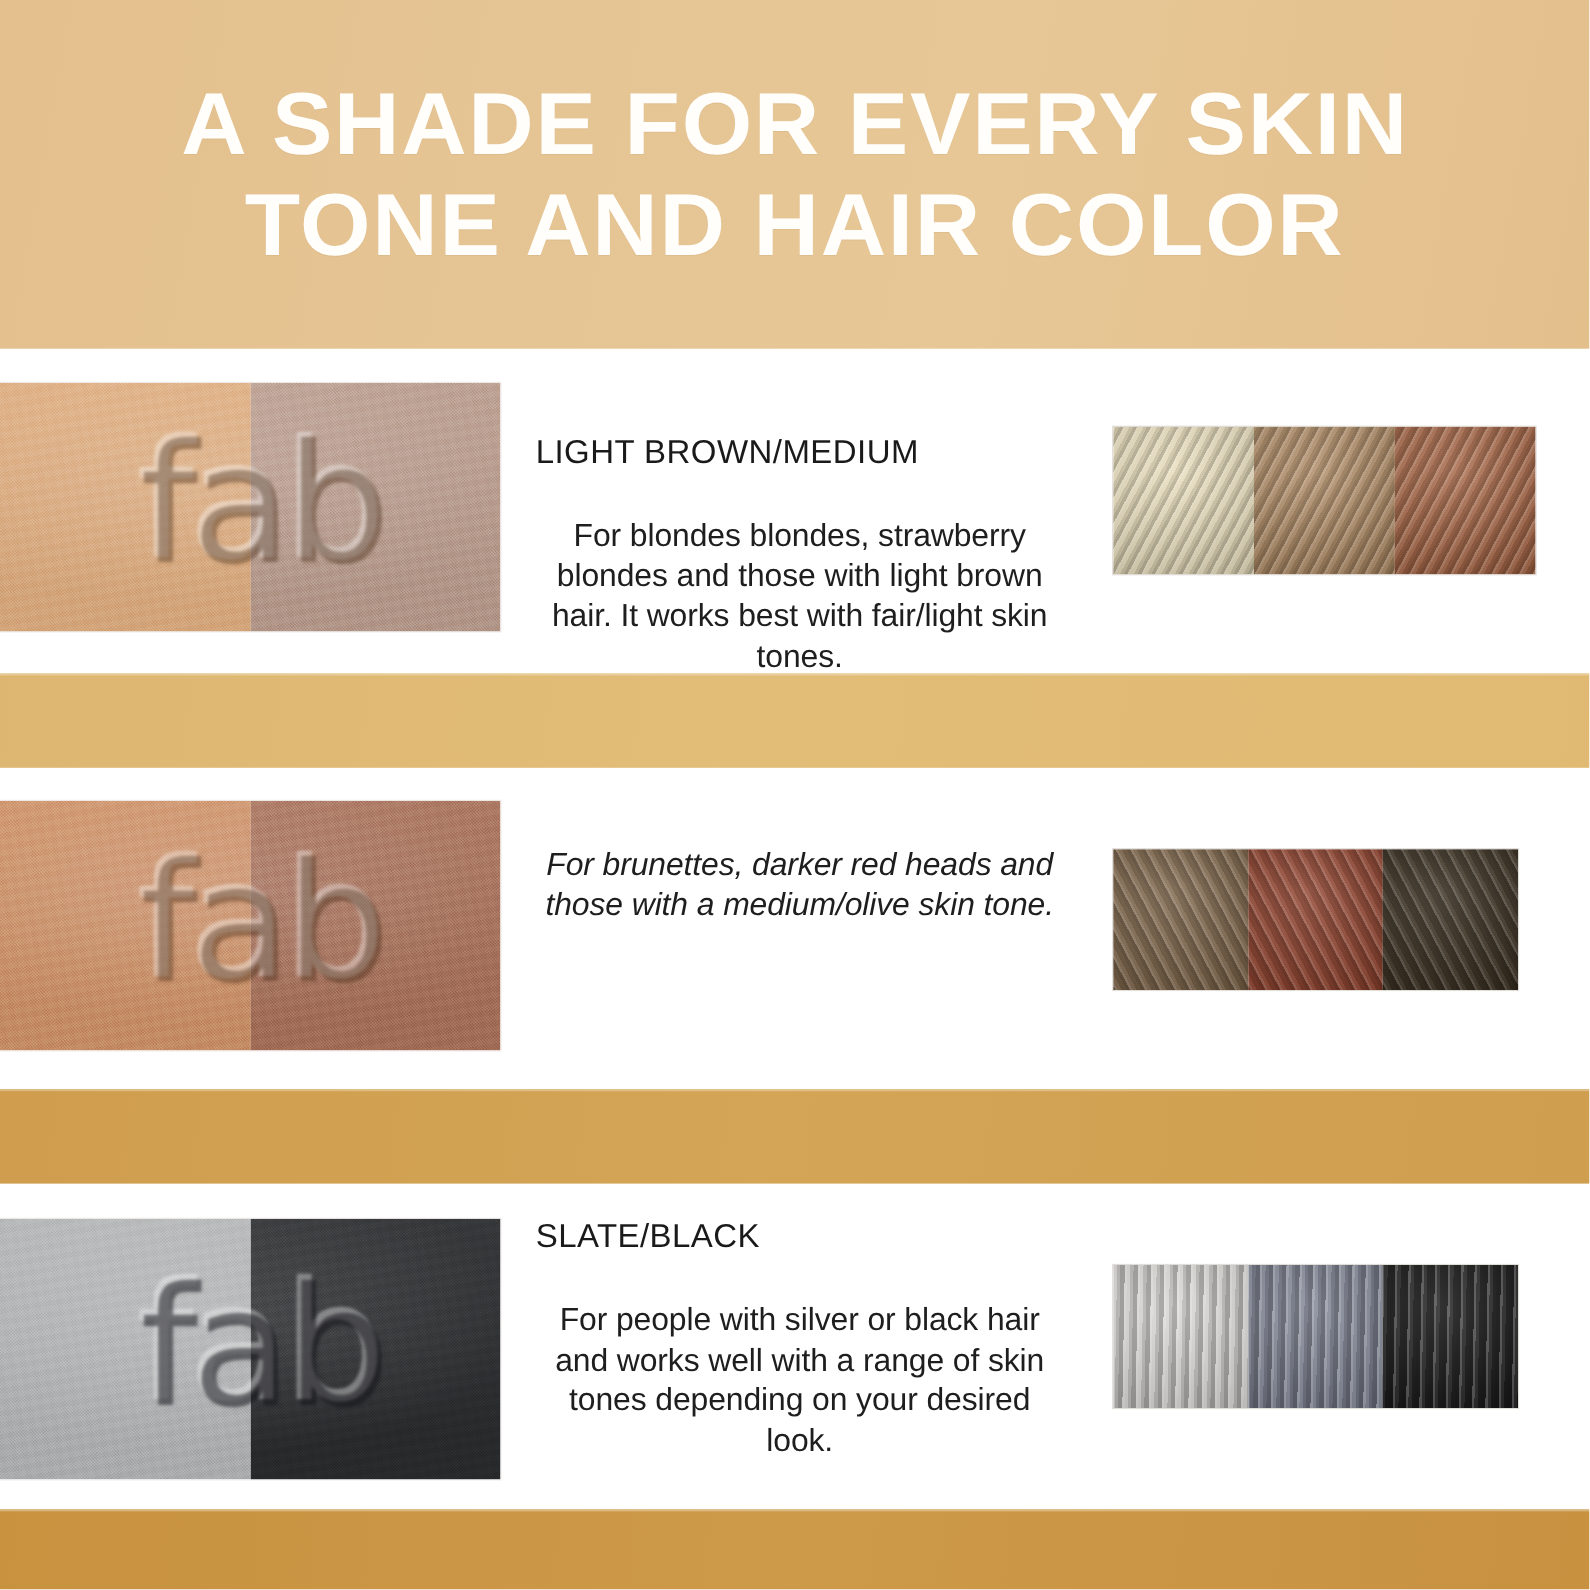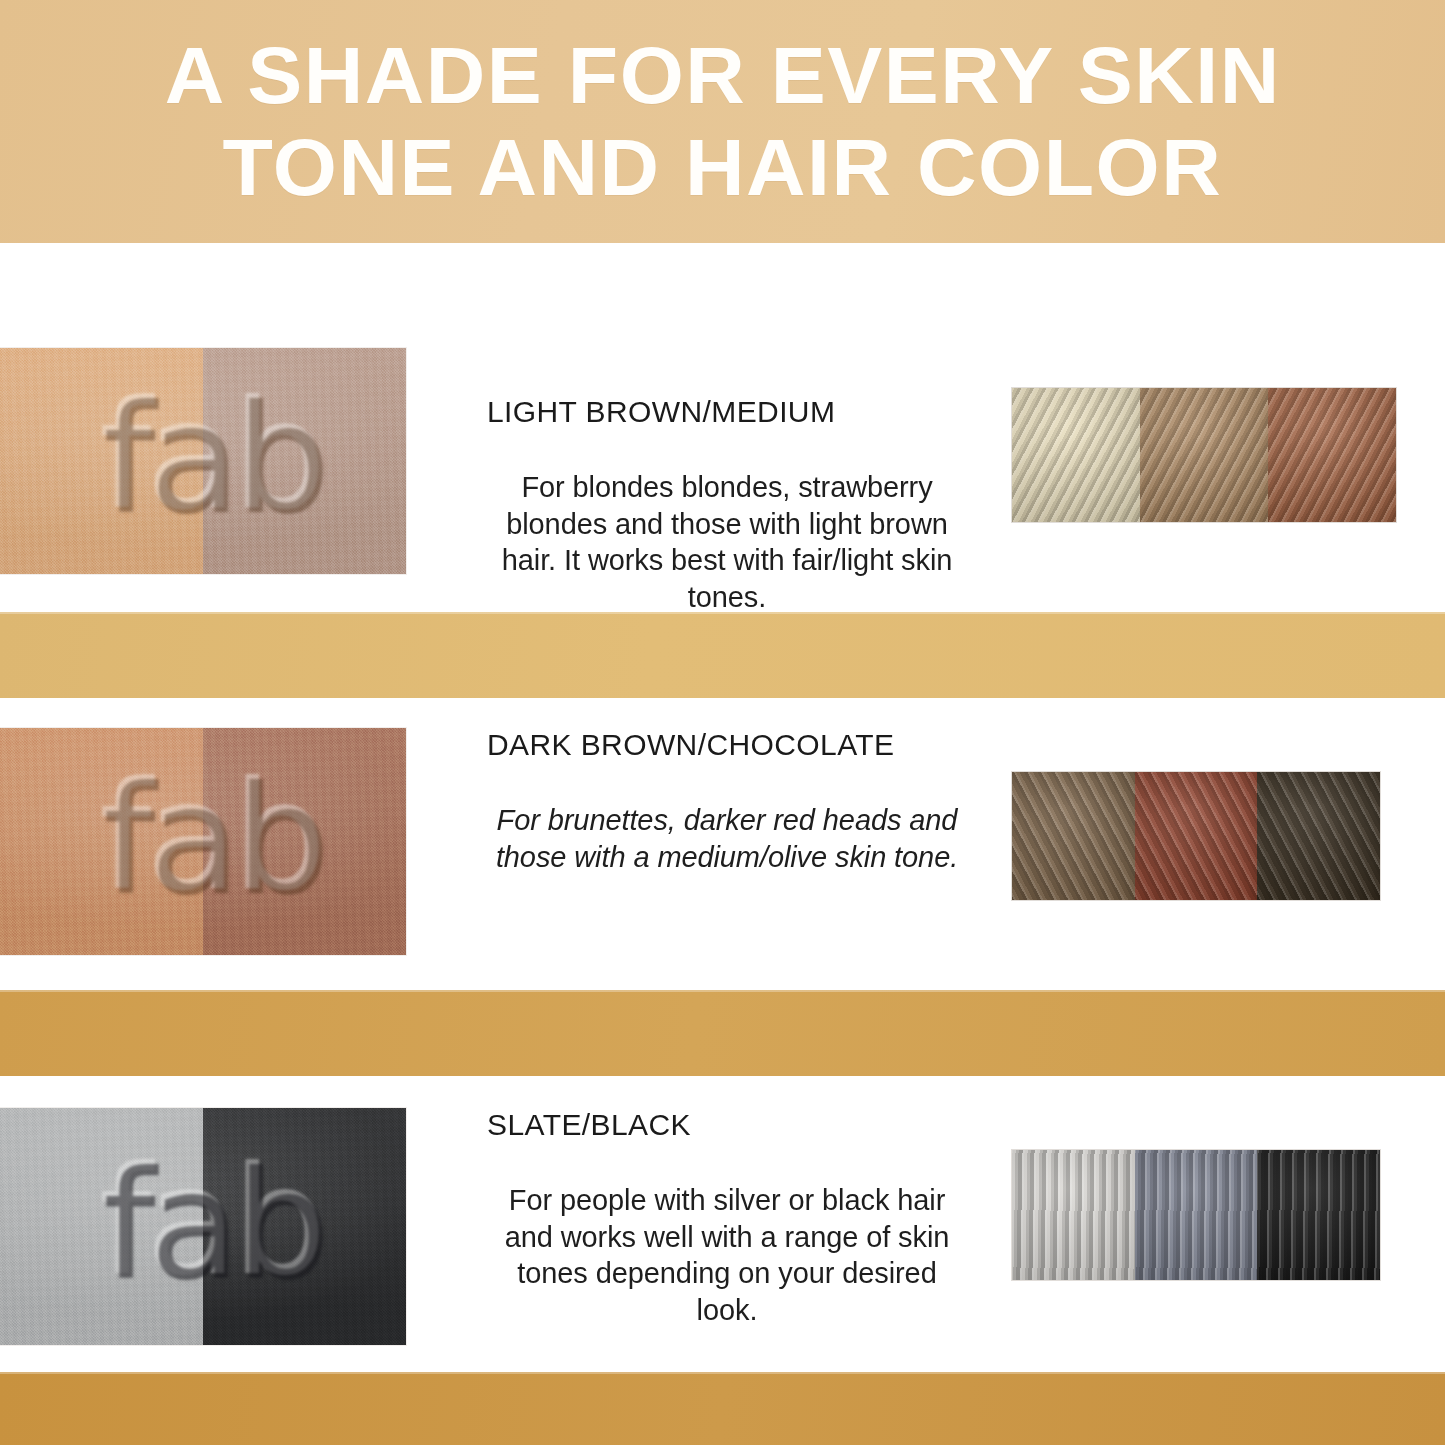--- a/index.html
+++ b/index.html
@@ -6,21 +6,21 @@
   html,body { width:1445px; height:1445px; }
   body {
     background:#ffffff;
     font-family:"Liberation Sans", sans-serif;
     position:relative;
     overflow:hidden;
   }
 
   
   .header {
-    position:absolute; left:0; top:0; width:1445px; height:243px;
+    position:absolute; left:0; top:0; width:1445px; height:317px;
     background:linear-gradient(100deg,#e3c08d 0%,#e6c595 38%,#e7c796 62%,#e3bf8c 100%);
     display:flex; flex-direction:column;
     align-items:center; justify-content:center;
   }
   .header-line {
     color:#fffefb;
     font-family:"Liberation Sans", sans-serif;
     font-weight:bold;
     font-size:80px;
     line-height:90px;
@@ -34,21 +34,21 @@
 
   
   .row { position:absolute; left:0; width:1445px; }
   .row-1 { top:348px;  height:226px; }
   .row-2 { top:728px;  height:227px; }
   .row-3 { top:1108px; height:237px; }
 
   
   .pan {
     position:absolute; left:0; top:0;
-    width:406px; height:100%;
+    width:455px; height:100%;
     overflow:hidden;
     box-shadow:0 0 0 1px rgba(120,90,70,.10);
   }
   .pan-half { position:absolute; top:0; height:100%; width:50%; }
   .pan-half.left  { left:0; }
   .pan-half.right { left:50%; }
   
   .pan-tex {
     position:absolute; inset:0;
     background-image:
@@ -193,21 +193,20 @@
     <div class="pan-half left" style="background-color: rgb(204, 143, 102);"></div>
     <div class="pan-half right" style="background-color: rgb(166, 111, 89);"></div>
     <div class="pan-vig"></div>
     <div class="pan-tex"></div>
     <div class="pan-logo logo-emboss-dark">
       <span>fab</span>
     </div>
   </div>
 
   <div class="txt">
-    <div class="shade-title">DARK BROWN/CHOCOLATE</div>
     <div class="shade-desc">For brunettes, darker red heads and those with a medium/olive skin tone.</div>
   </div>
 
   <div class="swatches tex-diag2">
     <div class="sw" style="background-color: rgb(123, 98, 70);">
       <div class="sw-tex"></div>
       <div class="sw-shade"></div>
     </div>
     <div class="sw" style="background-color: rgb(141, 62, 41);">
       <div class="sw-tex"></div>

